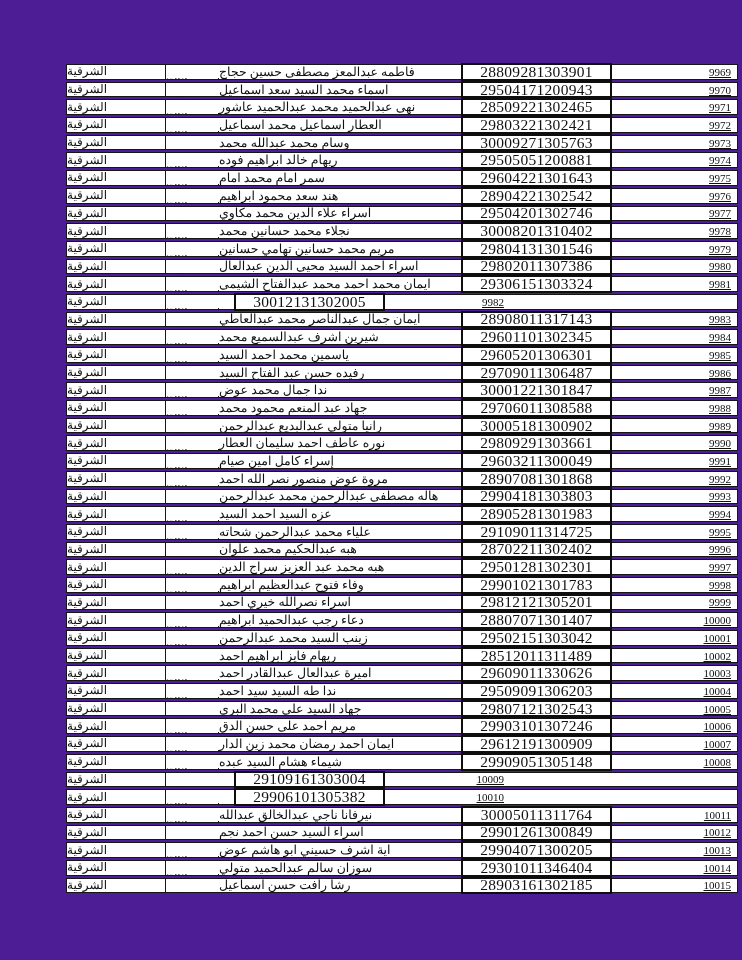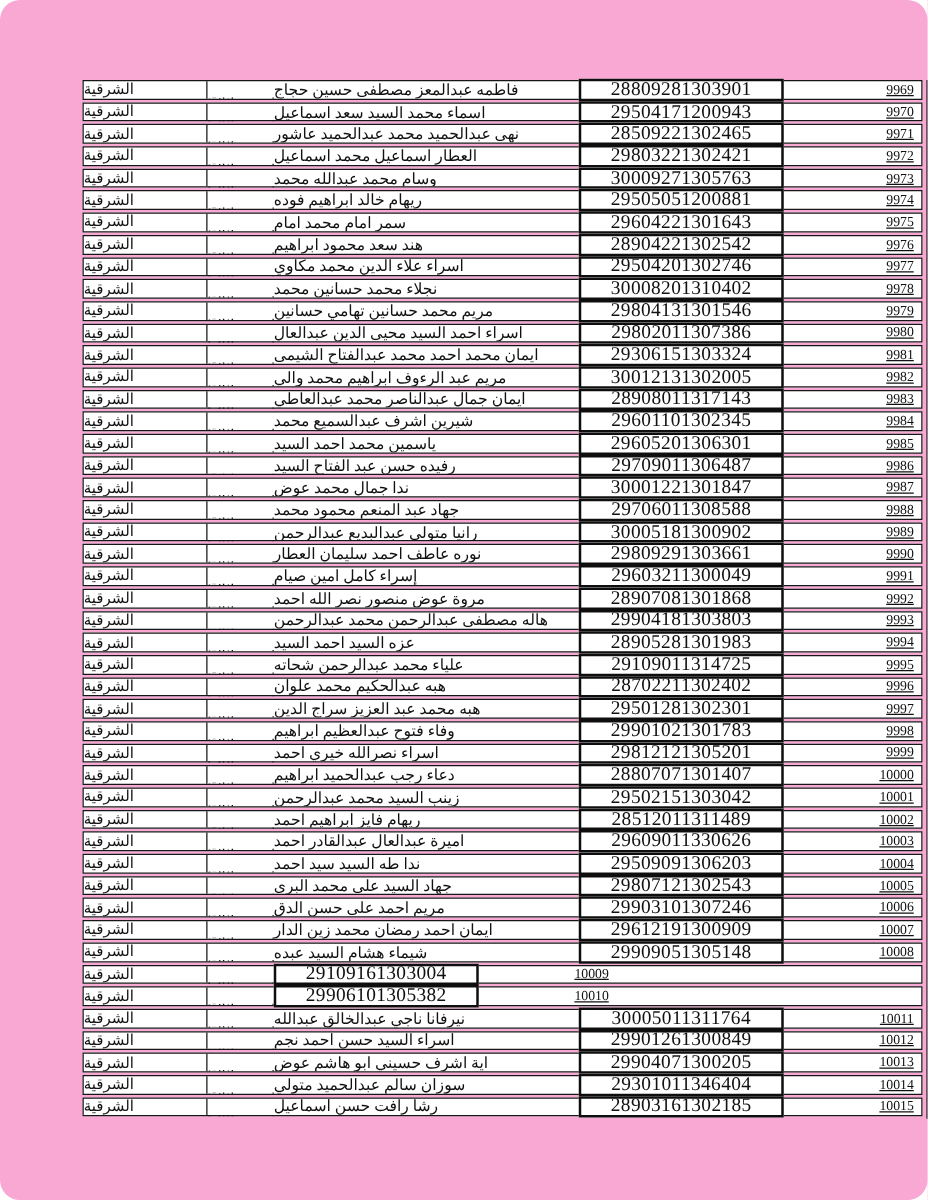--- a/index.html
+++ b/index.html
@@ -11,22 +11,21 @@
     width: 742px;
     height: 960px;
     position: relative;
     overflow: hidden;
     font-family: "Liberation Serif", "DejaVu Serif", serif;
     color: #111111;
   }
   .page {
     position: absolute;
     inset: 0;
-    background: #f9a8d4;
-    border-radius: 16px;
+    background: #4c1d95;
   }
   .table {
     position: absolute;
     left: 66px;
     top: 64px;
     width: 672px;
   }
   
   .table::after {
     content: "";
@@ -71,24 +70,24 @@
   }
   .c-name {
     flex: 1;
     justify-content: flex-end;
     padding-right: 3px;
     direction: rtl;
     font-size: 12.5px;
     text-align: center;
   }
   .c-id {
-    width: 164px;
+    width: 151px;
     justify-content: center;
     border: 2px solid #0e0e0e;
-    margin: -2px 0;
+    margin: -2px 15px;
     background: #ffffff;
     z-index: 2;
     font-size: 15.5px;
     letter-spacing: 0.3px;
   }
   .c-num {
     width: 110px;
     justify-content: flex-end;
     padding-right: 6px;
     font-size: 11px;
@@ -200,21 +199,20 @@
     <div class="cell c-region">الشرقية</div>
     <div class="cell c-gender">إناث</div>
     <div class="cell c-name">ايمان محمد احمد محمد عبدالفتاح الشيمى</div>
     <div class="cell c-id">29306151303324</div>
     <div class="cell c-num">9981</div>
   </div>
 
   <div class="row">
     <div class="cell c-region">الشرقية</div>
     <div class="cell c-gender">إناث</div>
-    <div class="cell c-name">مريم عبد الرءوف ابراهيم محمد والي</div>
     <div class="cell c-id">30012131302005</div>
     <div class="cell c-num">9982</div>
   </div>
 
   <div class="row">
     <div class="cell c-region">الشرقية</div>
     <div class="cell c-gender">إناث</div>
     <div class="cell c-name">ايمان جمال عبدالناصر محمد عبدالعاطي</div>
     <div class="cell c-id">28908011317143</div>
     <div class="cell c-num">9983</div>

